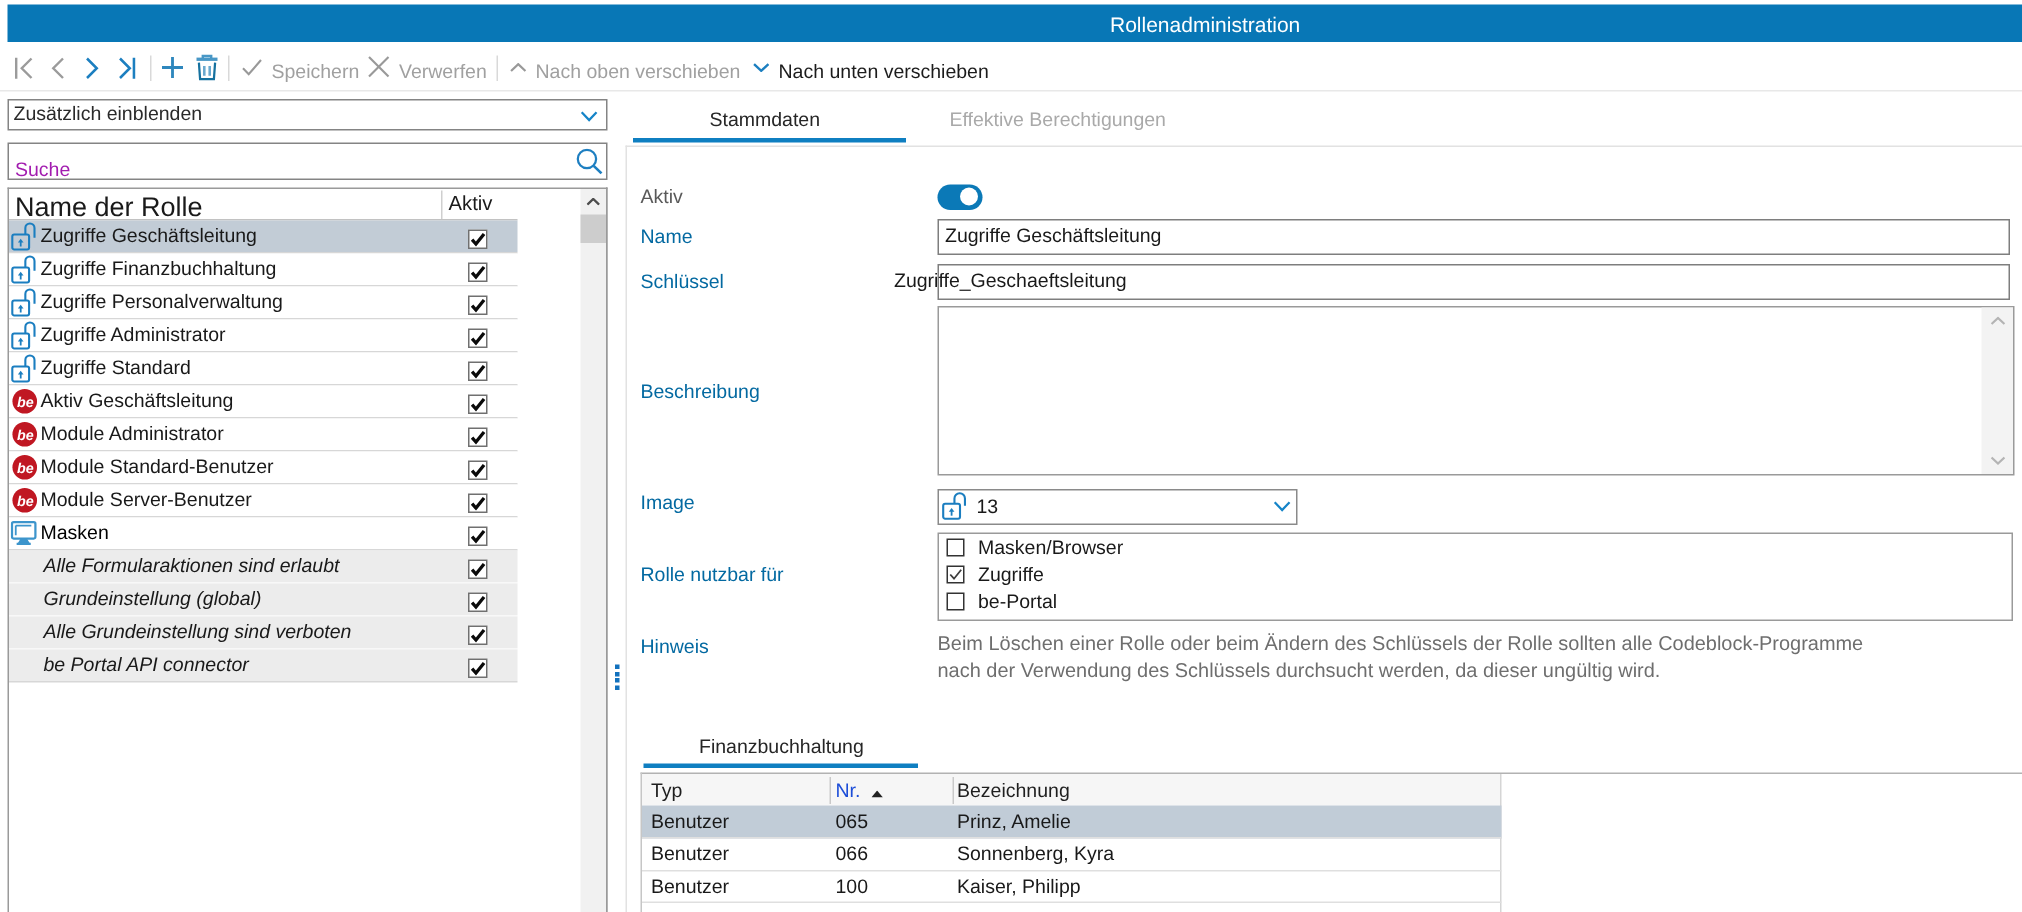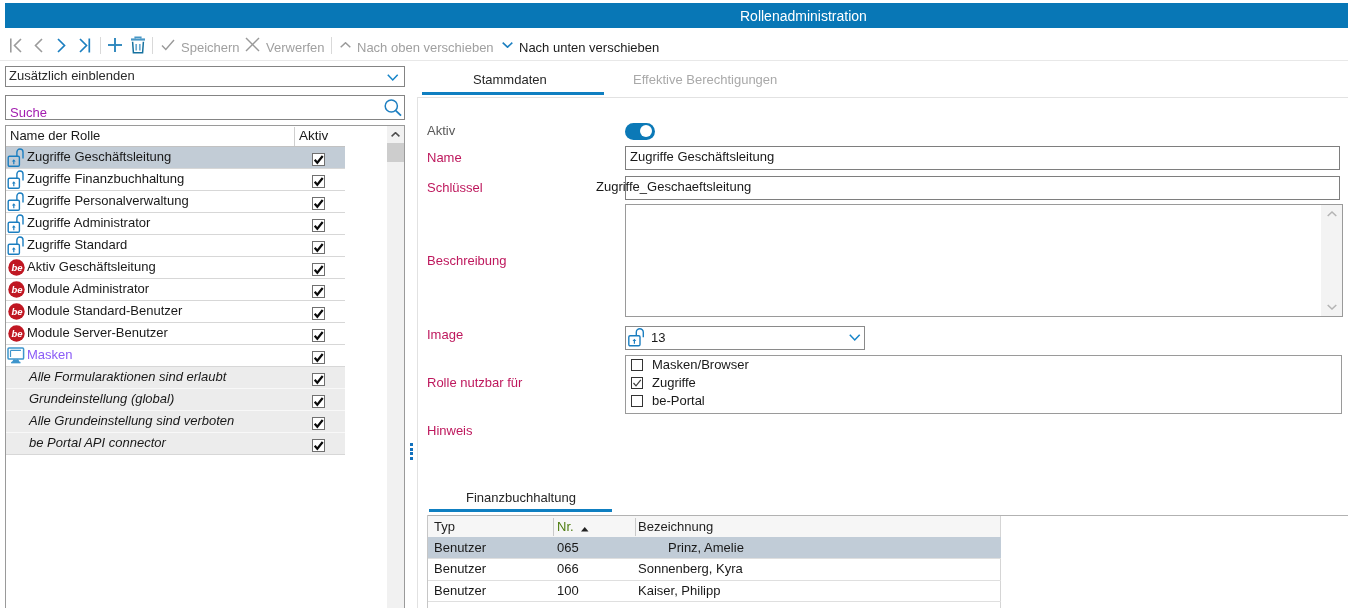--- a/index.html
+++ b/index.html
@@ -1,19 +1,19 @@
 <!DOCTYPE html>
 <html><head><meta charset="utf-8"><title>Rollenadministration</title>
 <style>
 *{margin:0;padding:0;box-sizing:border-box}
 html,body{width:1348px;height:608px;background:#fff;font-family:"Liberation Sans",sans-serif;overflow:hidden}
 .a{position:absolute}
 .t13{font-size:13px;line-height:1;white-space:nowrap;color:#191919}
 .gray{color:#a0a0a0}
-.lbl{font-size:13px;line-height:1;color:#be185d;white-space:nowrap}
+.lbl{font-size:13px;line-height:1;color:#0369a1;white-space:nowrap}
 svg{display:block}
 </style></head>
 <body>
 <div class="a" style="left:0;top:0;width:1348px;height:608px;overflow:hidden">
 
 <div class="a" style="left:5px;top:3px;width:1343px;height:25px;background:#0877b6"></div>
 <div class="a t13" style="left:740px;top:9px;font-size:14px;color:#fff">Rollenadministration</div>
 
 <svg class="a" style="left:9px;top:38px" width="14" height="15" viewBox="0 0 14 15" fill="none" stroke="#9b9b9b" stroke-width="1.6">
       <path d="M1.8 0.5 V14.5"></path>
@@ -70,21 +70,21 @@
 
 <div class="a" style="left:5px;top:95px;width:400px;height:25px;border:1px solid #848484;background:#fff"></div>
 <div class="a t13" style="left:10px;top:106px;color:#a21caf">Suche</div>
 <svg class="a" style="left:384px;top:99px" width="18" height="18" viewBox="0 0 18 18" fill="none" stroke="#1e7fc1">
       <circle cx="7.3" cy="7" r="6.1" stroke-width="1.5"></circle>
       <path d="M11.8 11.6 L17 16.6" stroke-width="1.8"></path>
     </svg>
 
 <div class="a" style="left:5px;top:125px;width:400px;height:483px;border:1px solid #9a9a9a;border-bottom:none;background:#fff"></div>
 
-<div class="a t13" style="left:10px;top:129px;color:#1a1a1a;font-size:13px">Name der Rolle</div>
+<div class="a t13" style="left:10px;top:129px;color:#1a1a1a;font-size:18px">Name der Rolle</div>
 <div class="a t13" style="left:299px;top:129px;color:#1a1a1a;font-size:13.5px">Aktiv</div>
 <div class="a" style="left:294px;top:127px;width:1px;height:19px;background:#cfcfcf"></div>
 <div class="a" style="left:6px;top:146px;width:339px;height:1px;background:#c2c2c2"></div>
 
 <div id="rows">
       <div class="a" style="left:6px;top:147px;width:339px;height:21px;background:#c2ccd6"></div>
       <div class="a" style="left:6px;top:168px;width:339px;height:1px;background:#d7d7d7"></div>
       <div class="a" style="left:5px;top:147px;width:22px;height:21px">
         <svg width="19" height="20" viewBox="0 0 19 20" fill="none" stroke="#1b7ec0" style="position:absolute;left:2.4px;top:1px">
           <rect x="1.2" y="8.3" width="11.2" height="10" rx="1.3" stroke-width="1.4"></rect>
@@ -222,21 +222,21 @@
       <div class="a" style="left:6px;top:345px;width:339px;height:21px;background:#ffffff"></div>
       <div class="a" style="left:6px;top:366px;width:339px;height:1px;background:#d7d7d7"></div>
       <div class="a" style="left:5px;top:345px;width:22px;height:21px">
         <svg width="18" height="17" viewBox="0 0 18 17" fill="none" stroke="#3d95cc" style="position:absolute;left:2.4px;top:2px">
           <rect x="1" y="1" width="15.6" height="11" rx="1.1" stroke-width="1.5"></rect>
           <path d="M3.5 3.4 H13.9 M3.5 3.4 V9.9" stroke-width="1.2"></path>
           <path d="M7.3 12.4 L5.7 15 H12 L10.4 12.4" stroke-width="1.3" fill="#3d95cc"></path>
           <path d="M4.1 15.6 H13.5" stroke-width="1.5"></path>
         </svg>
       </div>
-      <div class="a t13" style="left:27px;top:348px;color:#8b5cf6">Masken</div>
+      <div class="a t13" style="left:27px;top:348px;color:#000000">Masken</div>
       <div class="a" style="left:312px;top:350.5px;width:13px;height:13px;border:1px solid #707070;background:#fff">
         <svg width="13" height="13" viewBox="0 0 13 13" style="position:absolute;left:-1px;top:-1px" fill="none" stroke="#0a0a0a" stroke-width="2.2">
           <path d="M2.7 6.8 L5.3 9.7 L10.7 3"></path>
         </svg>
       </div>
       <div class="a" style="left:6px;top:367px;width:339px;height:21px;background:#ececec"></div>
       <div class="a" style="left:6px;top:388px;width:339px;height:1px;background:#f8f8f8"></div>
       <div class="a t13" style="left:29px;top:370px;font-style:italic;color:#191919">Alle Formularaktionen sind erlaubt</div>
       <div class="a" style="left:312px;top:372.5px;width:13px;height:13px;border:1px solid #707070;background:#fff">
         <svg width="13" height="13" viewBox="0 0 13 13" style="position:absolute;left:-1px;top:-1px" fill="none" stroke="#0a0a0a" stroke-width="2.2">
@@ -329,40 +329,41 @@
 <div class="a t13" style="left:652px;top:358px">Masken/Browser</div>
 <div class="a" style="left:631px;top:377px;width:12px;height:12px;border:1px solid #333;background:#fff"></div>
 <svg class="a" style="left:632px;top:378px" width="10" height="10" viewBox="0 0 10 10" fill="none" stroke="#3d3d3d" stroke-width="1.2">
       <path d="M1.5 5 L4 7.8 L8.8 1.8"></path>
     </svg>
 <div class="a t13" style="left:652px;top:376px">Zugriffe</div>
 <div class="a" style="left:631px;top:395px;width:12px;height:12px;border:1px solid #333;background:#fff"></div>
 <div class="a t13" style="left:652px;top:394px">be-Portal</div>
 
 <div class="a lbl" style="left:427px;top:424px">Hinweis</div>
+<div class="a t13" style="left:625px;top:420px;color:#6e6e6e;line-height:18px;font-size:13.3px">Beim Löschen einer Rolle oder beim Ändern des Schlüssels der Rolle sollten alle Codeblock-Programme<br>nach der Verwendung des Schlüssels durchsucht werden, da dieser ungültig wird.</div>
 
 <div class="a t13" style="left:466px;top:491px;color:#262626">Finanzbuchhaltung</div>
 <div class="a" style="left:429px;top:509px;width:183px;height:3px;background:#0f7fc1"></div>
 
 <div class="a" style="left:427px;top:515px;width:921px;height:1px;background:#b2b2b2"></div>
     <div class="a" style="left:428px;top:516px;width:572px;height:21px;background:#f6f6f6"></div>
     <div class="a" style="left:427px;top:515px;width:1px;height:93px;background:#c6c6c6"></div>
     <div class="a" style="left:1000px;top:516px;width:1px;height:92px;background:#d5d5d5"></div>
 <div class="a t13" style="left:434px;top:520px;color:#1f1f1f">Typ</div>
-<div class="a t13" style="left:557px;top:520px;color:#4d7c0f">Nr.</div>
+<div class="a t13" style="left:557px;top:520px;color:#1d4ed8">Nr.</div>
 <svg class="a" style="left:581px;top:527px" width="7.5" height="4.5" viewBox="0 0 7.5 4.5">
       <path d="M3.75 0 L7.5 4.5 H0 Z" fill="#222"></path>
     </svg>
 <div class="a t13" style="left:638px;top:520px;color:#1f1f1f">Bezeichnung</div>
 <div class="a" style="left:553px;top:518px;width:1px;height:18px;background:#c9c9c9"></div>
 <div class="a" style="left:635px;top:518px;width:1px;height:18px;background:#c9c9c9"></div>
 <div class="a" style="left:428px;top:537px;width:573px;height:21.5px;background:#c1ccd7"></div>
 <div class="a t13" style="left:434px;top:541px">Benutzer</div>
 <div class="a t13" style="left:557px;top:541px">065</div>
-<div class="a t13" style="left:668px;top:541px">Prinz, Amelie</div>
+<div class="a t13" style="left:638px;top:541px">Prinz, Amelie</div>
 <div class="a" style="left:428px;top:558px;width:573px;height:1px;background:#dfdfdf"></div>
 <div class="a t13" style="left:434px;top:562px">Benutzer</div>
 <div class="a t13" style="left:557px;top:562px">066</div>
 <div class="a t13" style="left:638px;top:562px">Sonnenberg, Kyra</div>
 <div class="a" style="left:428px;top:580px;width:573px;height:1px;background:#dfdfdf"></div>
 <div class="a t13" style="left:434px;top:584px">Benutzer</div>
 <div class="a t13" style="left:557px;top:584px">100</div>
 <div class="a t13" style="left:638px;top:584px">Kaiser, Philipp</div>
 <div class="a" style="left:428px;top:601px;width:573px;height:1px;background:#dfdfdf"></div>
 

